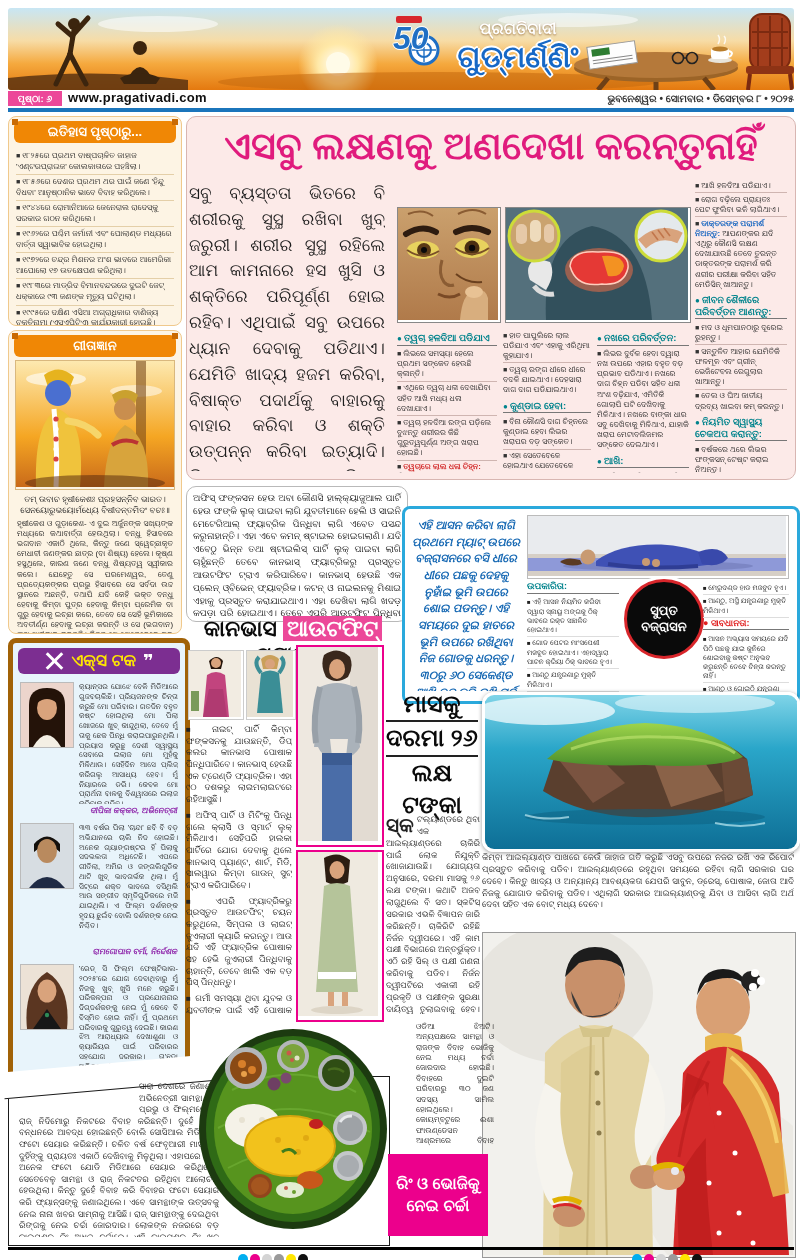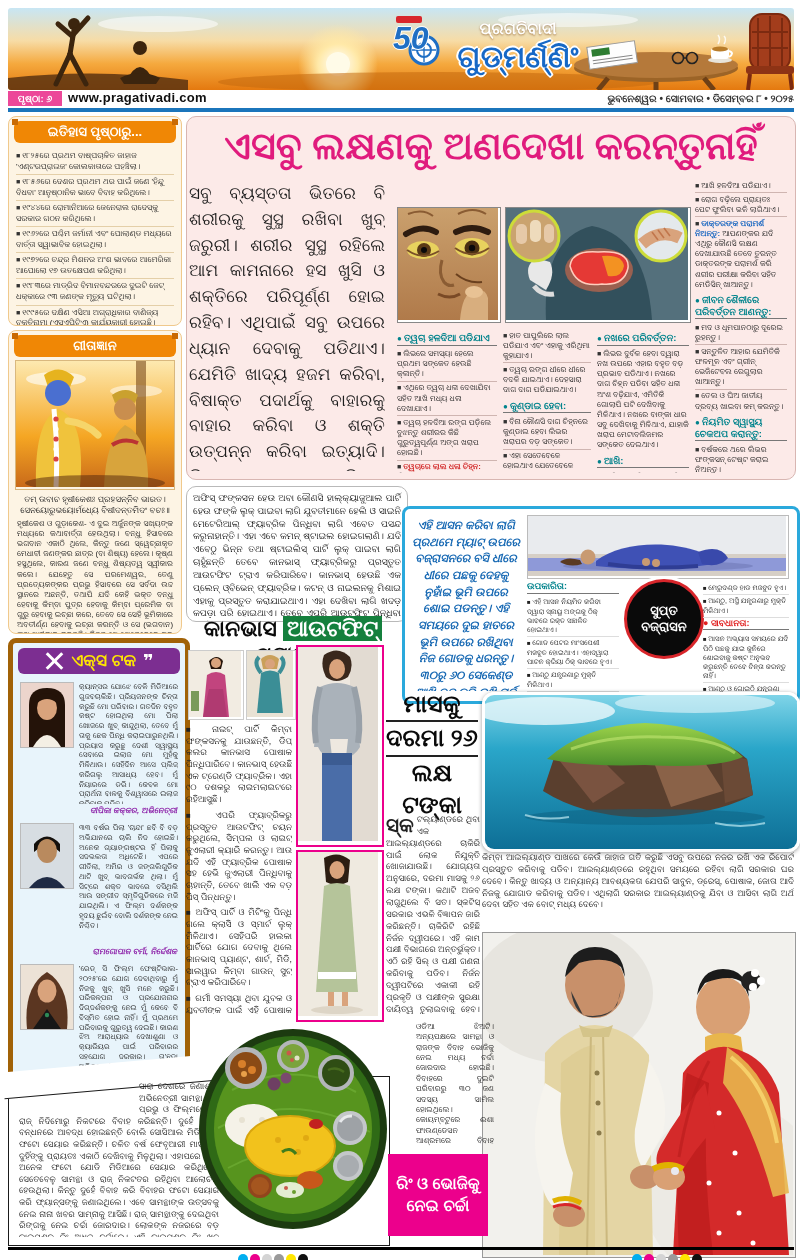--- a/index.html
+++ b/index.html
@@ -82,21 +82,21 @@
   .y-bul{border-bottom:1px solid #ddd;padding:1.5px 0;}
   .y-bul::before{content:"■ ";font-size:6px;}
   .y-badge{left:219px;top:70px;width:74px;height:74px;border-radius:50%;background:#0a0a0a;
       border:3px solid #d8262b;box-shadow:0 0 0 3px #fff;color:#fff;font-weight:bold;font-size:13px;
       display:flex;flex-direction:column;align-items:center;justify-content:center;line-height:1.25;text-align:center;}
 
   
   .canvas-intro{left:186px;top:486px;width:208px;height:124px;border:1px solid #b9b9b9;border-radius:10px;
       padding:5px 6px;font-size:9.3px;line-height:1.38;color:#111;}
   .canvas-headline{left:186px;top:616px;width:214px;height:34px;text-align:center;font-size:22px;font-weight:bold;color:#0a0a0a;}
-  .canvas-headline .hl{background:#15803d;color:#fff;padding:0 4px;}
+  .canvas-headline .hl{background:#ec4899;color:#fff;padding:0 4px;}
   .f-bul{font-size:8.8px;line-height:1.33;padding:2px 0;}
   .f-bul::before{content:"■ ";font-size:8px;}
 
   
   .salary-head{left:386px;top:688px;width:92px;text-align:center;font-weight:bold;color:#0a0a0a;}
   .salary-head .ln{font-size:24px;line-height:1.35;border-bottom:2px solid #222;}
   .salary-head .ln:last-child{border-bottom:none;}
   .island{left:482px;top:692px;width:312px;height:154px;border-radius:12px;overflow:hidden;
       border:3px solid #fff;box-shadow:0 1px 4px rgba(0,0,0,.4);}
   .s-col{font-size:8.6px;line-height:1.38;}
@@ -491,22 +491,22 @@
   <ellipse cx="39" cy="18" rx="7.5" ry="9" fill="#d9a37c"></ellipse>
   <path d="M18,140 L26,34 Q39,28 52,34 L60,140 Z" fill="#b5c49a"></path>
   <rect x="20" y="120" width="38" height="7" fill="#fff"></rect>
   <path d="M30,140 h6 v14 h-6 Z M44,140 h6 v14 h-6 Z" fill="#d9a37c"></path>
   <ellipse cx="39" cy="158" rx="26" ry="4" fill="#ddd5c6"></ellipse>
     </svg>
 </div>
 
 <div class="abs just ovh" style="left:186px;top:722px;width:106px;height:292px;">
   <div class="f-bul">ନାଇଟ୍ ପାର୍ଟି କିମ୍ବା ଫଙ୍କସନକୁ ଯାଉଛନ୍ତି, ଡିପ୍ କଲର କାନଭାସ ପୋଷାକ ପିନ୍ଧିପାରିବେ। କାନଭାସ୍ ହେଉଛି ଏକ ଟ୍ରେଣ୍ଡି ଫ୍ୟାବ୍ରିକ। ଏହା ୯୦ ଦଶକରୁ ଲାଇମଲାଇଟରେ ରହିଆସୁଛି।</div>
+  <div class="f-bul">ଅଫିସ୍ ପାର୍ଟି ଓ ମିଟିଂକୁ ପିନ୍ଧି ଗଲେ କ୍ଲାସି ଓ ସ୍ମାର୍ଟ ଲୁକ୍ ମିଳିଥାଏ। ସେହିପରି ହାଲକା ପାର୍ଟିରେ ଯୋଗ ଦେବାକୁ ଥିଲେ କାନଭାସ୍ ପ୍ୟାଣ୍ଟ, ଶାର୍ଟ, ମିଡି, ସାଲୱାର କିମ୍ବା ଗାଉନ୍ ସୁଟ୍ ଟ୍ରାଏ କରିପାରିବେ।</div>
   <div class="f-bul">ଏପରି ଫ୍ୟାବ୍ରିକରୁ ପ୍ରସ୍ତୁତ ଆଉଟଫିଟ୍ ଚୟନ କରୁଥିଲେ, ସିମ୍ପଲ ଓ ଲାଇଟ୍ ଜୁଏଲାରୀ କ୍ୟାରି କରନ୍ତୁ। ଆଉ ଯଦି ଏହି ଫ୍ୟାବ୍ରିକ ପୋଷାକ ସହ ହେଭି ଜୁଏଲାରୀ ପିନ୍ଧିବାକୁ ଚାହାନ୍ତି, ତେବେ ଖାଲି ଏକ ବଡ଼ ପିସ୍ ପିନ୍ଧନ୍ତୁ।</div>
-  <div class="f-bul">ଅଫିସ୍ ପାର୍ଟି ଓ ମିଟିଂକୁ ପିନ୍ଧି ଗଲେ କ୍ଲାସି ଓ ସ୍ମାର୍ଟ ଲୁକ୍ ମିଳିଥାଏ। ସେହିପରି ହାଲକା ପାର୍ଟିରେ ଯୋଗ ଦେବାକୁ ଥିଲେ କାନଭାସ୍ ପ୍ୟାଣ୍ଟ, ଶାର୍ଟ, ମିଡି, ସାଲୱାର କିମ୍ବା ଗାଉନ୍ ସୁଟ୍ ଟ୍ରାଏ କରିପାରିବେ।</div>
   <div class="f-bul">ଗର୍ମୀ ସମସ୍ୟା ଥିବା ଯୁବକ ଓ ଯୁବତୀଙ୍କ ପାଇଁ ଏହି ପୋଷାକ ବେଷ୍ଟ ହୋଇଥାଏ। ଏଥିସହିତ ଏହା ପିନ୍ଧିବାକୁ ବେଶ୍ ଆରାମଦାୟକ ମଧ୍ୟ।</div>
 </div>
 
 <div class="abs salary-head ovh">
   <div class="ln">ମାସକୁ</div>
   <div class="ln">ଦରମା ୨୬</div>
   <div class="ln">ଲକ୍ଷ ଟଙ୍କା</div>
 </div>
 <div class="abs island">
   <svg width="312" height="154" viewBox="0 0 312 154">

